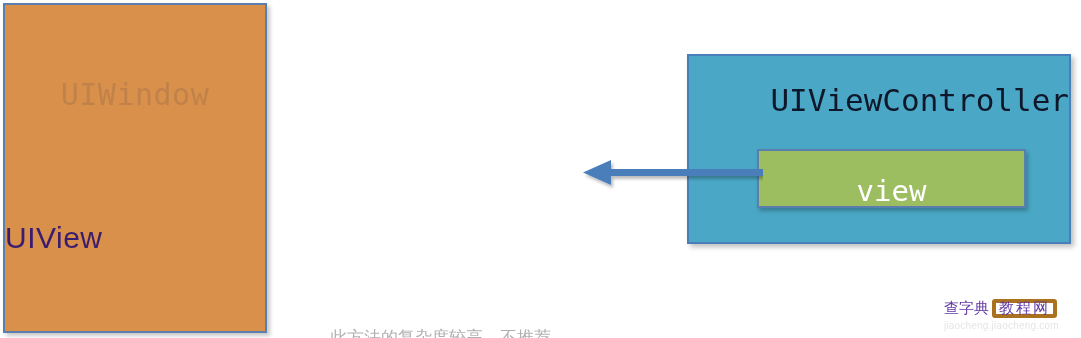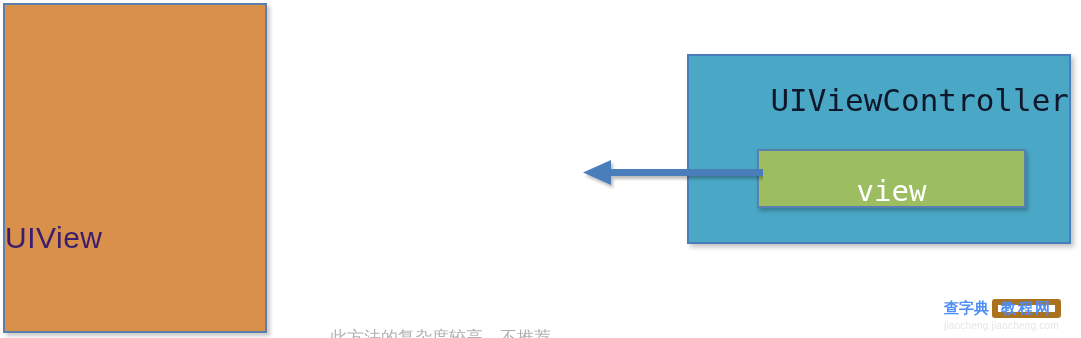--- a/index.html
+++ b/index.html
@@ -136,30 +136,29 @@
     opacity: 0.9;
   }
   .wm-row {
     display: flex;
     align-items: center;
     gap: 3px;
     height: 21px;
   }
   .wm-cn {
     font-size: 15px;
-    color: #3b82f6;
+    color: #4c1d95;
     letter-spacing: 0px;
     line-height: 1;
     font-family: "DejaVu Sans", sans-serif;
-    font-weight: bold;
   }
   .wm-bracketed {
     display: inline-flex;
     align-items: center;
-    border: 6px solid #a16207;
+    border: 4px solid #a16207;
     border-radius: 3px;
     padding: 0px 3px;
     height: 19px;
     box-sizing: border-box;
   }
   .wm-bracketed .wm-cn {
     letter-spacing: 2px;
   }
   .wm-url {
     font-size: 10px;
@@ -169,20 +168,21 @@
     margin-top: 2px;
     font-family: "Liberation Sans", sans-serif;
   }
 </style>
 </head>
 <body>
 
 <div id="canvas">
 
   <div class="window-box">
+    <div class="window-label">UIWindow</div>
     <div class="view-label">UIView</div>
   </div>
 
   <div class="vc-box">
     <div class="vc-label">UIViewController</div>
 
     <div class="vc-view-box">
       <span class="vc-view-label">view</span>
     </div>
   </div>

